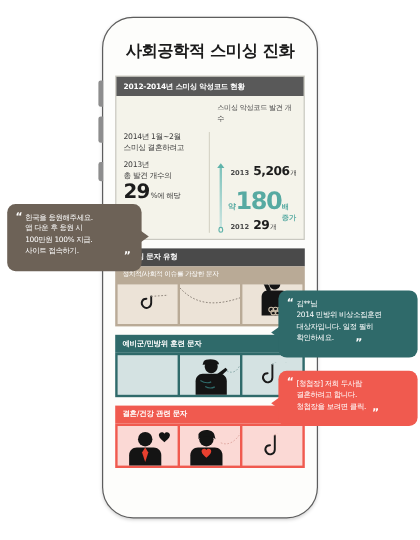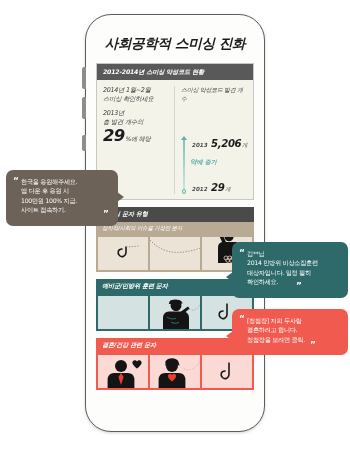--- a/index.html
+++ b/index.html
@@ -41,21 +41,20 @@
   #vol-down { top: 82px;  height: 22px; }
   #power-btn{ top: 120px; height: 16px; }
 
   
   #screen {
     position: absolute;
     left: 0; top: 0;
     width: 100%; height: 100%;
     padding: 0;
     box-sizing: border-box;
-    font-style: italic;
   }
 
   #page-title {
     margin: 20px 0 0 0;
     text-align: center;
     font-size: 13.6px;
     font-weight: bold;
     color: #1b1b1b;
     letter-spacing: -0.4px;
     line-height: 1.2;
@@ -77,20 +76,21 @@
   }
   #stats-body {
     display: flex;
     padding: 6px 6px 5px 6px;
   }
   #stats-left {
     width: 50%;
     padding-right: 12px;
     box-sizing: border-box;
     border-right: 1px solid #d7d5c8;
+    margin-top: 24px;
   }
   .sl-line {
     font-size: 6.4px;
     color: #3a3a3a;
     line-height: 1.42;
     letter-spacing: -0.3px;
   }
   .sl-line b { color: #1c1c1c; font-size: 7.2px; }
   .sl-gap { height: 4px; }
   #pct-row {
@@ -322,21 +322,21 @@
 
     <div id="page-title">사회공학적 스미싱 진화</div>
 
     <div id="stats-block">
       <div id="stats-header">2012-2014년 스미싱 악성코드 현황</div>
 
       <div id="stats-body">
 
         <div id="stats-left">
           <div class="sl-line">2014년 1월~2월</div>
-          <div class="sl-line">스미싱 확인하세요</div>
+          <div class="sl-line">스미싱 결혼하려고</div>
           <div class="sl-gap"></div>
           <div class="sl-line">2013년</div>
           <div class="sl-line">총 발견 개수의</div>
           <div id="pct-row">
             <span id="pct-num">29</span>
             <span id="pct-suffix">%에 해당</span>
           </div>
         </div>
 
         <div id="stats-right">
@@ -348,20 +348,21 @@
             </div>
 
             <div class="chart-row" id="row-2013">
               <span class="yr">2013</span>
               <span class="cnt">5,206</span>
               <span class="unit">개</span>
             </div>
 
             <div id="multiplier">
               <span id="mult-pre">약</span>
+              <span id="mult-num">180</span>
               <span id="mult-post">배 증가</span>
             </div>
 
             <div class="chart-row" id="row-2012">
               <span class="yr">2012</span>
               <span class="cnt">29</span>
               <span class="unit">개</span>
             </div>
           </div>
         </div>

